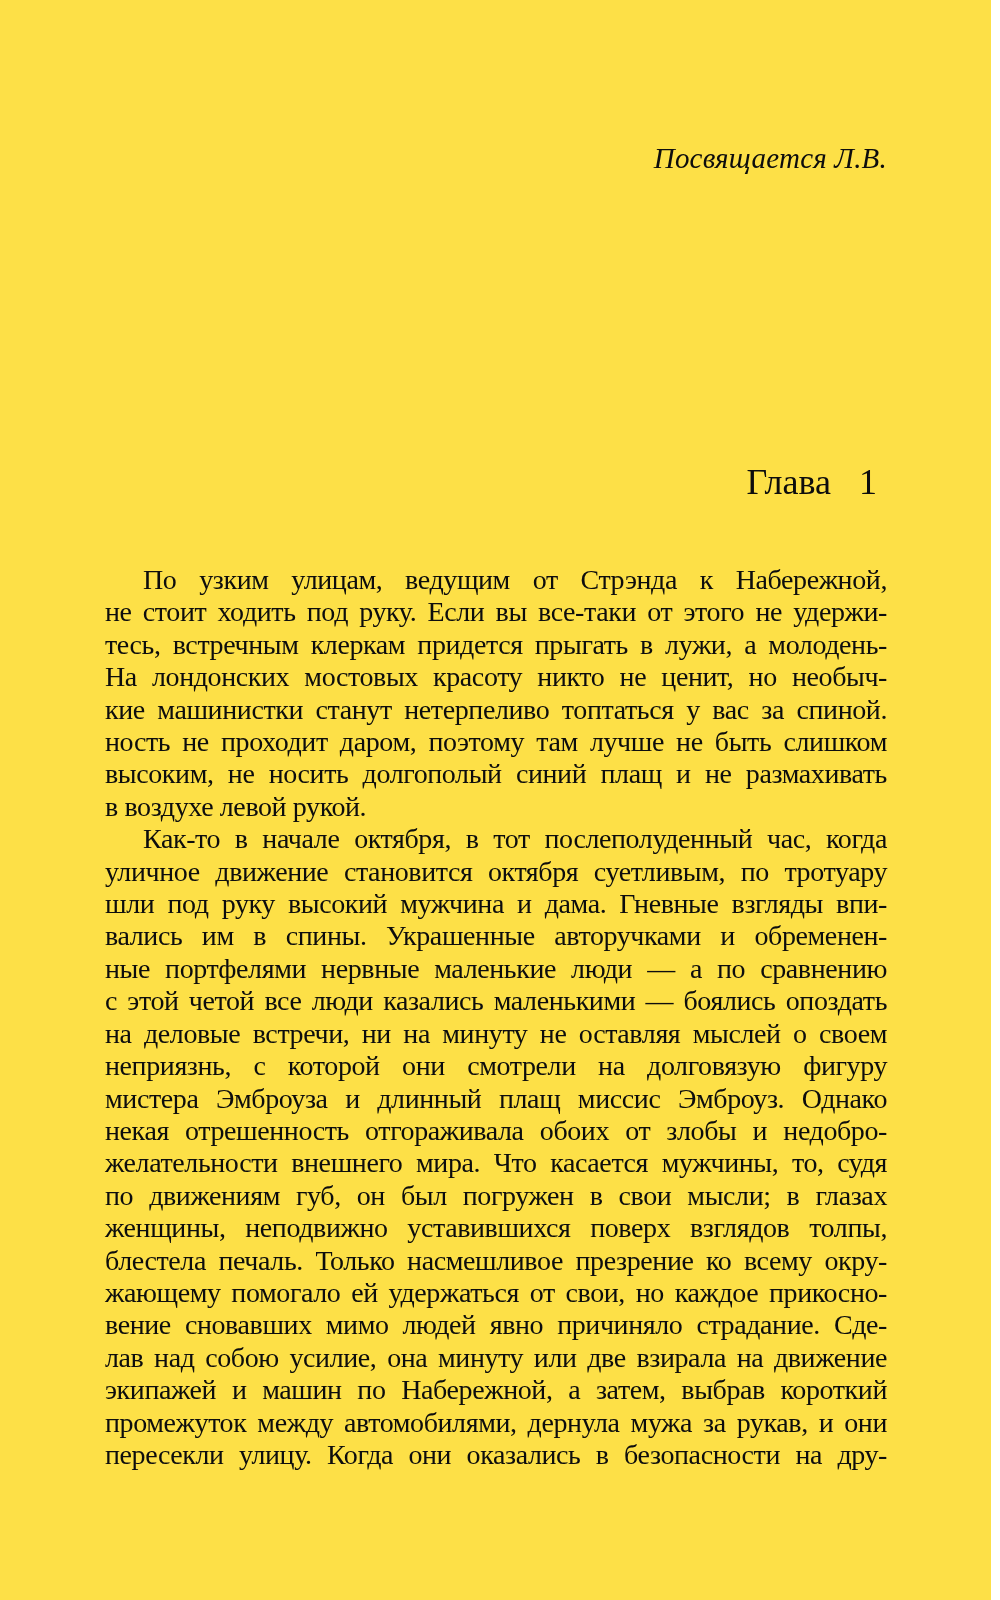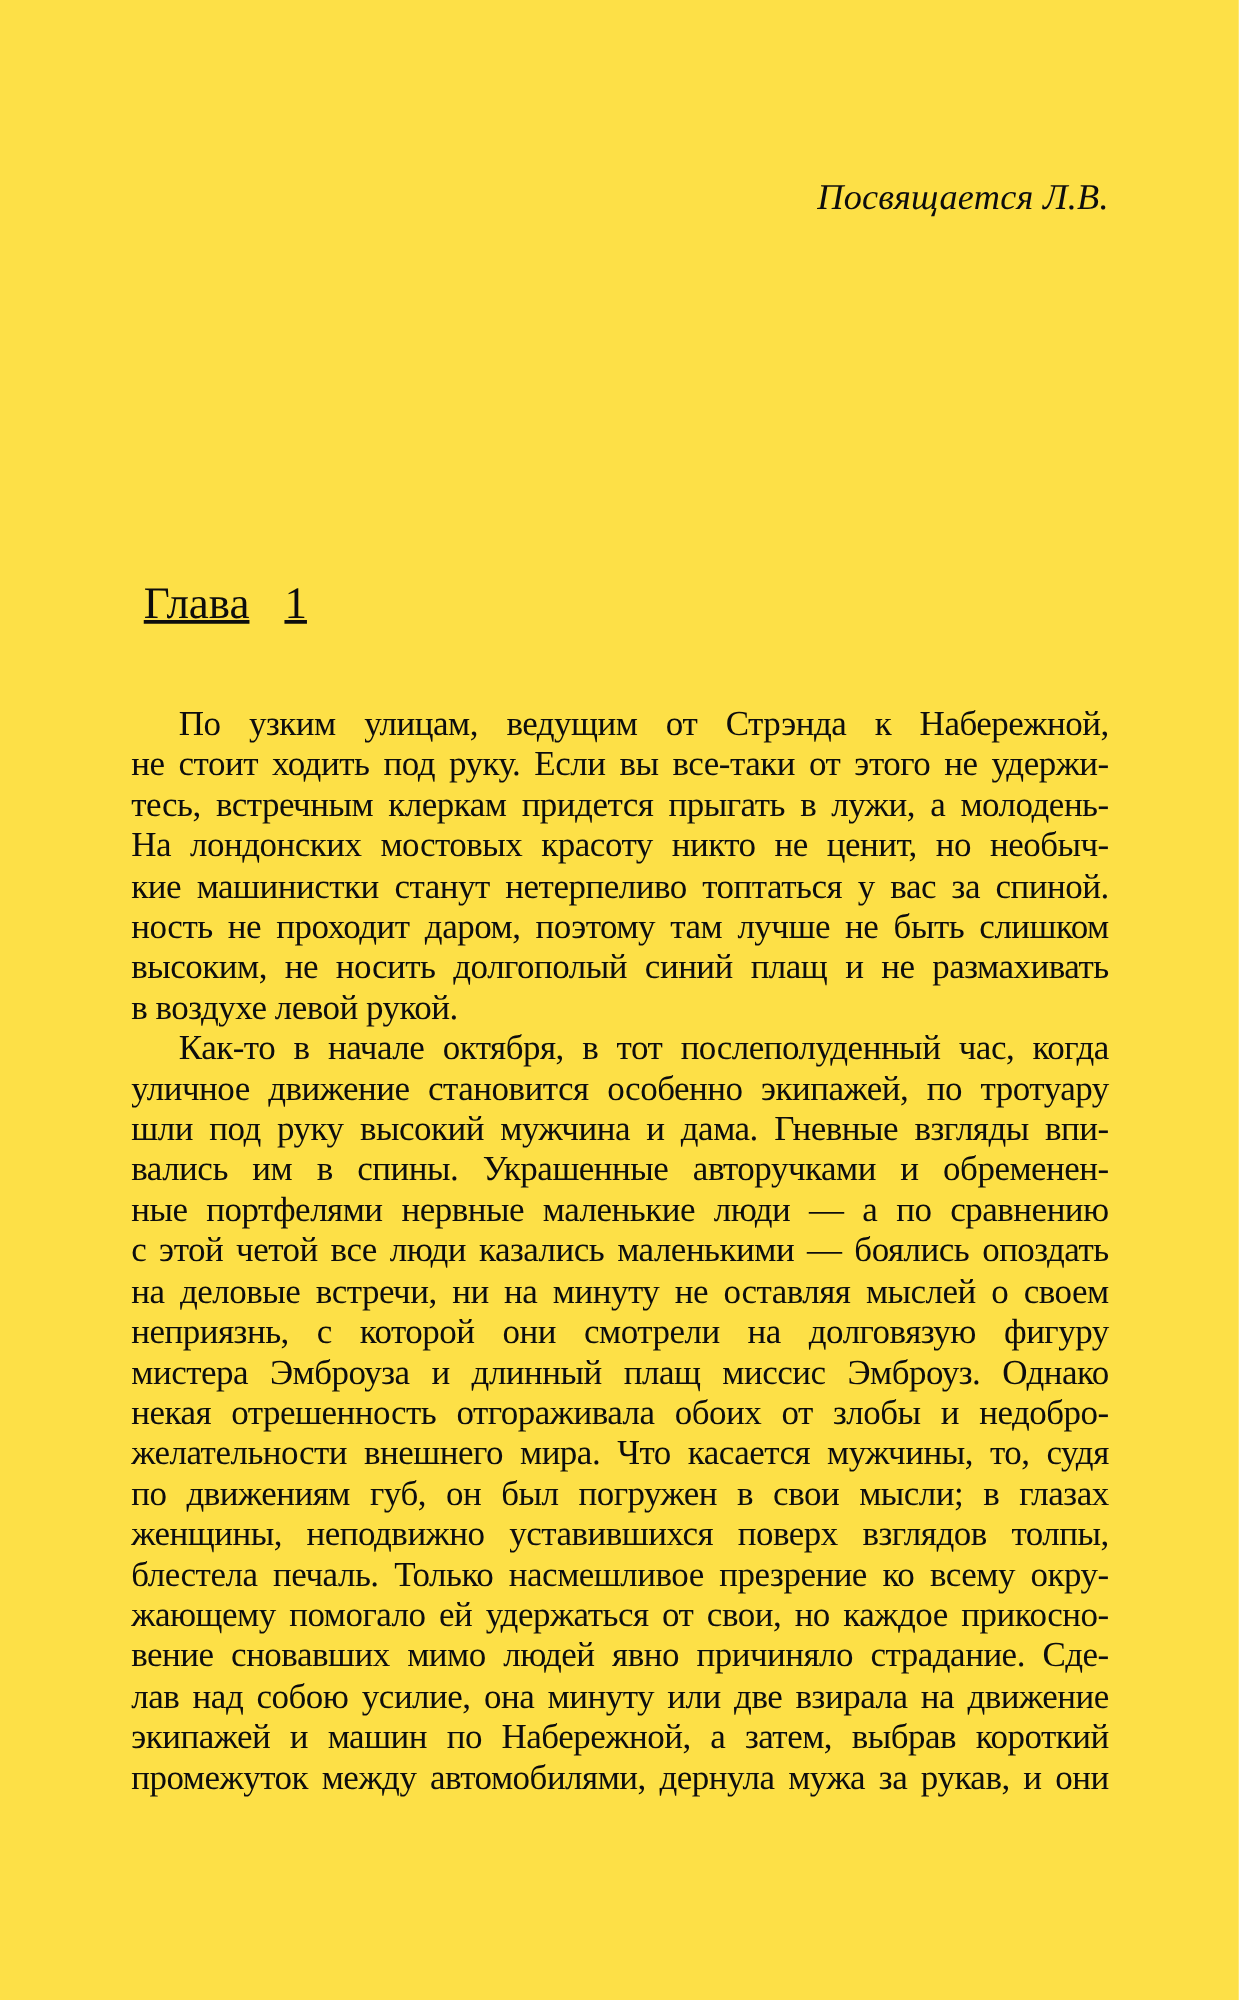--- a/index.html
+++ b/index.html
@@ -22,28 +22,27 @@
     left: 105px;
     width: 782px;
     text-align: right;
     font-style: italic;
     font-size: 29px;
     letter-spacing: 0.2px;
   }
   .chapter-heading {
     position: absolute;
     top: 462px;
-    left: 115px;
+    left: 95px;
     width: 782px;
     margin: 0;
-    text-align: left;
+    text-align: right;
     font-weight: normal;
     font-size: 36px;
     line-height: 40px;
-    text-decoration: underline;
   }
   .chapter-number {
     margin-left: 28px;
   }
   .body-text {
     position: absolute;
     top: 564px;
     left: 105px;
     width: 782px;
     font-size: 28px;
@@ -73,33 +72,34 @@
   <div class="body-text" id="body-text">
       <div class="text-line indent">По узким улицам, ведущим от Стрэнда к Набережной,</div>
       <div class="text-line">не стоит ходить под руку. Если вы все-таки от этого не удержи-</div>
       <div class="text-line">тесь, встречным клеркам придется прыгать в лужи, а молодень-</div>
       <div class="text-line">На лондонских мостовых красоту никто не ценит, но необыч-</div>
       <div class="text-line">кие машинистки станут нетерпеливо топтаться у вас за спиной.</div>
       <div class="text-line">ность не проходит даром, поэтому там лучше не быть слишком</div>
       <div class="text-line">высоким, не носить долгополый синий плащ и не размахивать</div>
       <div class="text-line para-end">в воздухе левой рукой.</div>
       <div class="text-line indent">Как-то в начале октября, в тот послеполуденный час, когда</div>
-      <div class="text-line">уличное движение становится особенно экипажей, по тротуару</div>
+      <div class="text-line">уличное движение становится октября суетливым, по тротуару</div>
       <div class="text-line">шли под руку высокий мужчина и дама. Гневные взгляды впи-</div>
       <div class="text-line">вались им в спины. Украшенные авторучками и обременен-</div>
       <div class="text-line">ные портфелями нервные маленькие люди — а по сравнению</div>
       <div class="text-line">с этой четой все люди казались маленькими — боялись опоздать</div>
       <div class="text-line">на деловые встречи, ни на минуту не оставляя мыслей о своем</div>
       <div class="text-line">неприязнь, с которой они смотрели на долговязую фигуру</div>
       <div class="text-line">мистера Эмброуза и длинный плащ миссис Эмброуз. Однако</div>
       <div class="text-line">некая отрешенность отгораживала обоих от злобы и недобро-</div>
       <div class="text-line">желательности внешнего мира. Что касается мужчины, то, судя</div>
       <div class="text-line">по движениям губ, он был погружен в свои мысли; в глазах</div>
       <div class="text-line">женщины, неподвижно уставившихся поверх взглядов толпы,</div>
       <div class="text-line">блестела печаль. Только насмешливое презрение ко всему окру-</div>
       <div class="text-line">жающему помогало ей удержаться от свои, но каждое прикосно-</div>
       <div class="text-line">вение сновавших мимо людей явно причиняло страдание. Сде-</div>
       <div class="text-line">лав над собою усилие, она минуту или две взирала на движение</div>
       <div class="text-line">экипажей и машин по Набережной, а затем, выбрав короткий</div>
       <div class="text-line">промежуток между автомобилями, дернула мужа за рукав, и они</div>
+      <div class="text-line">пересекли улицу. Когда они оказались в безопасности на дру-</div>
     </div>
 
 </div>
 
 </body></html>

